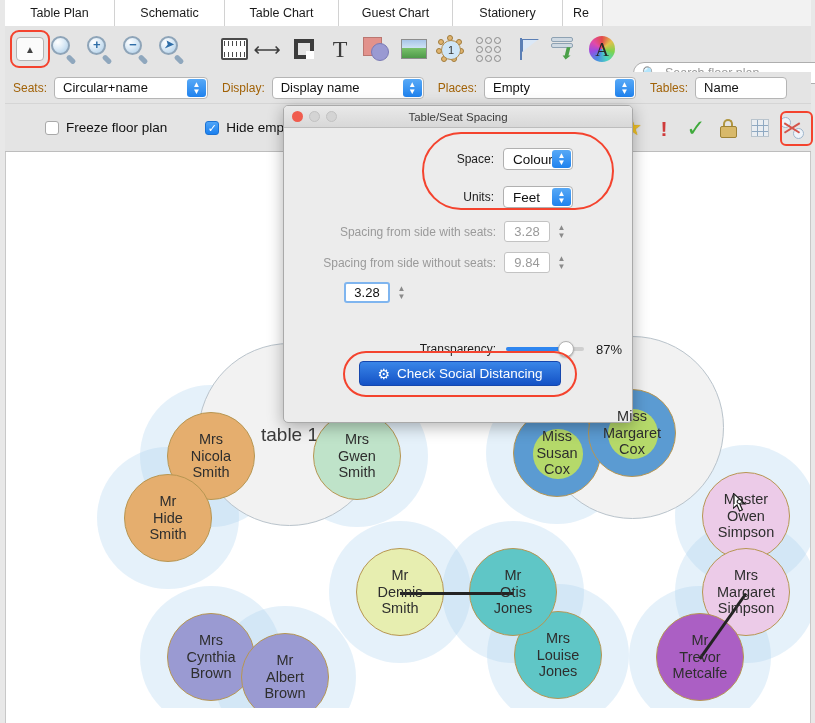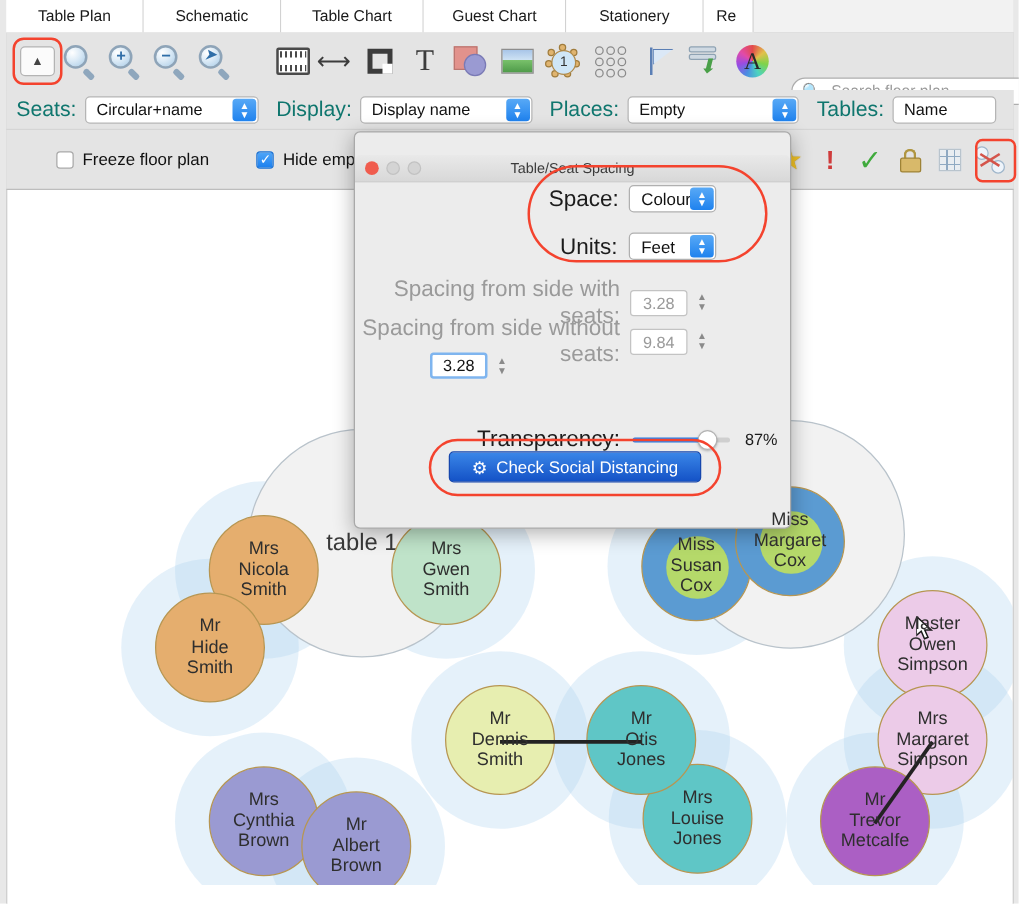--- a/index.html
+++ b/index.html
@@ -75,21 +75,21 @@
     display:flex;align-items:center;justify-content:center;}
   .colorwheel b{font-family:"Liberation Serif",serif;color:#2a2a2a;font-size:19px;line-height:1;font-weight:normal;}
 
   #searchbox{position:absolute;left:628px;top:36px;width:195px;height:22px;background:#fff;border:1px solid #aeaeae;border-radius:11px;box-sizing:border-box;display:flex;align-items:center;padding:0 8px;}
   #searchbox .sicon{font-size:12px;color:#2b2b2b;margin-right:6px;}
   #searchbox input{border:0;outline:0;font-size:12.5px;color:#222;width:150px;font-family:"Liberation Sans",sans-serif;background:transparent;}
   #searchbox input::placeholder{color:#9b9b9b;}
 
   
   #optbar{position:absolute;left:5px;top:72px;width:806px;height:32px;background:#e4e4e4;border-bottom:1px solid #d5d5d5;display:flex;align-items:center;padding-left:8px;box-sizing:border-box;}
-  .opt-label{font-size:17px;color:#0f766e;margin-right:7px;}
+  .opt-label{font-size:12px;color:#a16207;margin-right:7px;}
   .popup{position:relative;height:22px;background:#fff;border:1px solid #b5b5b5;border-radius:4px;box-sizing:border-box;
          display:flex;align-items:center;padding:0 26px 0 8px;font-size:13px;color:#111;margin-right:14px;}
   .popup .stepper{position:absolute;right:1px;top:1px;bottom:1px;width:19px;border-radius:3px;
                   background:linear-gradient(to bottom,#58a9f6,#1f82ee);display:flex;flex-direction:column;
                   align-items:center;justify-content:center;color:#fff;font-size:8px;line-height:7px;}
   .popup.plain{padding-right:10px;}
 
   
   #checkrow{position:absolute;left:5px;top:104px;width:806px;height:48px;background:#e4e4e4;border-bottom:1px solid #bdbdbd;display:flex;align-items:center;padding-left:24px;box-sizing:border-box;}
   .chk{display:flex;align-items:center;margin-right:22px;margin-left:16px;}
@@ -130,27 +130,27 @@
         font-size:14.5px;line-height:16.5px;color:#2e2e2e;text-align:center;}
   .seat .inner{position:absolute;border-radius:50%;}
   .seat .nm{position:relative;z-index:2;}
   .link{position:absolute;height:3px;background:#232323;transform-origin:0 50%;}
 
   
   #dialog{position:absolute;left:283px;top:105px;width:350px;height:318px;background:#ececec;
           border:1px solid #a9a9a9;border-radius:5px;box-shadow:0 4px 16px rgba(0,0,0,.30);box-sizing:border-box;}
   #dlgtitle{height:21px;background:linear-gradient(to bottom,#e9e9e9,#d8d8d8);border-bottom:1px solid #bdbdbd;
             border-radius:4px 4px 0 0;position:relative;display:flex;align-items:center;justify-content:center;
-            font-size:11.5px;color:#3b3b3b;margin-top:18px;}
+            font-size:11.5px;color:#3b3b3b;}
   .wbtn{position:absolute;top:5px;width:11px;height:11px;border-radius:50%;}
   .wbtn.close{left:8px;background:#f05c4e;}
   .wbtn.min{left:25px;background:#d4d4d4;border:1px solid #c2c2c2;box-sizing:border-box;}
   .wbtn.max{left:42px;background:#d4d4d4;border:1px solid #c2c2c2;box-sizing:border-box;}
   .dlgrow{position:absolute;display:flex;align-items:center;}
-  .dlg-lab{font-size:18px;color:#1c1c1c;text-align:right;}
+  .dlg-lab{font-size:12px;color:#1c1c1c;text-align:right;}
   .dlg-lab.dim{color:#9a9a9a;}
   .dlg-pop{position:relative;height:22px;background:#fff;border:1px solid #b0b0b0;border-radius:4px;box-sizing:border-box;
            display:flex;align-items:center;padding:0 26px 0 9px;font-size:13.5px;color:#111;}
   .dlg-pop .stepper{position:absolute;right:1px;top:1px;bottom:1px;width:19px;border-radius:3px;
                   background:linear-gradient(to bottom,#58a9f6,#1f82ee);display:flex;flex-direction:column;
                   align-items:center;justify-content:center;color:#fff;font-size:8px;line-height:7px;}
   .numf{width:46px;height:21px;background:#fff;border:1px solid #c3c3c3;border-radius:3px;box-sizing:border-box;
         font-size:13px;color:#9a9a9a;display:flex;align-items:center;justify-content:center;}
   .numf.active{color:#111;border:2px solid #7fb5ef;}
   .spin{width:11px;height:20px;margin-left:6px;display:flex;flex-direction:column;align-items:center;justify-content:center;

